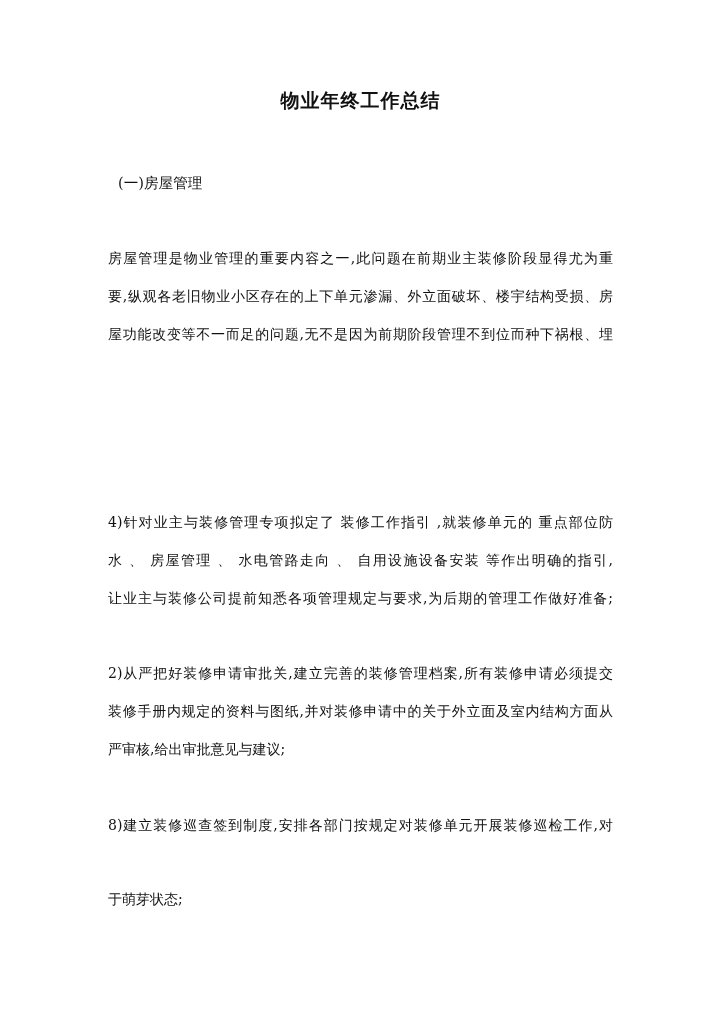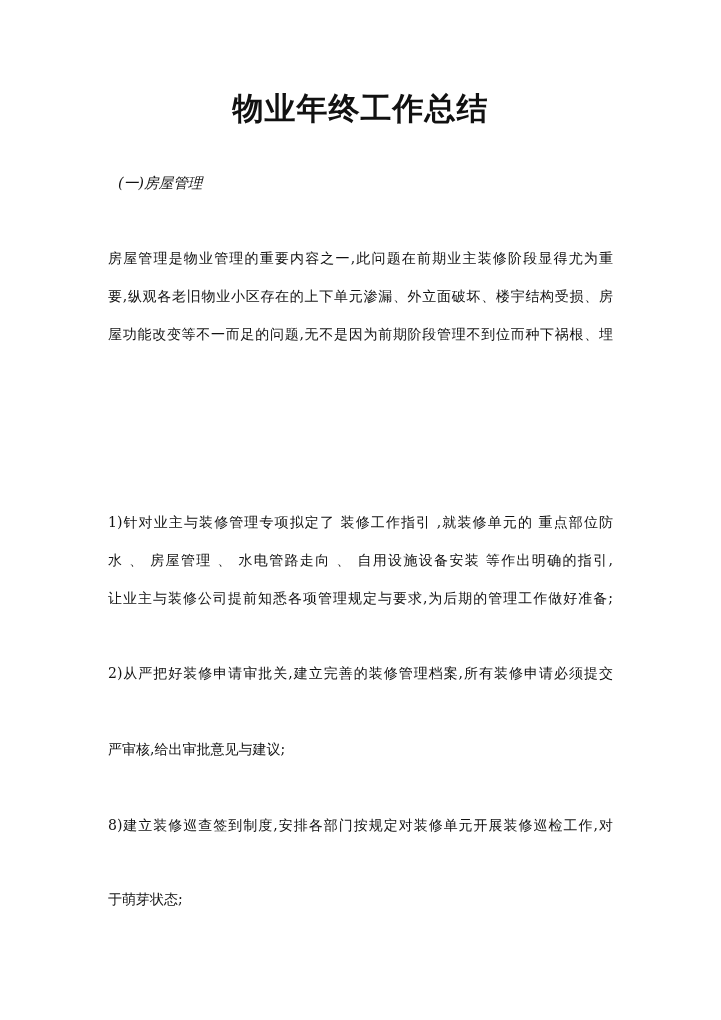--- a/index.html
+++ b/index.html
@@ -1,41 +1,42 @@
 <!DOCTYPE html>
 <html><head>
 <meta charset="utf-8">
 <style>
   html, body { margin: 0; padding: 0; background: #ffffff; }
   body { width: 721px; height: 1020px; position: relative; overflow: hidden;
          font-family: "DejaVu Serif", "Liberation Serif", serif; color: #111; }
   .page { position: absolute; left: 0; top: 0; width: 721px; height: 1020px; }
   .title { position: absolute; top: 88px; left: 0; width: 721px; text-align: center;
            font-family: "DejaVu Sans", "Liberation Sans", sans-serif;
-           font-size: 31px; font-weight: bold; letter-spacing: 1px; color: #111; }
+           font-size: 19px; font-weight: bold; letter-spacing: 1px; color: #111; }
   .line { position: absolute; left: 108px; width: 505px; font-size: 14px;
           line-height: 20px; white-space: nowrap; text-align: justify;
           text-align-last: justify; }
   .line.last { text-align-last: left; }
-  .heading { position: absolute; left: 118px; top: 173px; font-size: 14.6px; line-height: 20px; font-style: italic; }
+  .heading { position: absolute; left: 118px; top: 173px; font-size: 14.6px; line-height: 20px; }
 </style>
 </head>
 <body>
 
 <div class="page">
   <div class="title">物业年终工作总结</div>
   <div class="heading">(一)房屋管理</div>
 
   <div class="line" style="top:248px"> 房屋管理是物业管理的重要内容之一,此问题在前期业主装修阶段显得尤为重</div>
   <div class="line" style="top:286px">要,纵观各老旧物业小区存在的上下单元渗漏、外立面破坏、楼宇结构受损、房</div>
   <div class="line" style="top:324px">屋功能改变等不一而足的问题,无不是因为前期阶段管理不到位而种下祸根、埋</div>
 
 
-  <div class="line" style="top:512px"> 1)针对业主与装修管理专项拟定了  装修工作指引  ,就装修单元的  重点部位防</div>
+  <div class="line" style="top:512px"> 4)针对业主与装修管理专项拟定了  装修工作指引  ,就装修单元的  重点部位防</div>
   <div class="line" style="top:550px">水  、  房屋管理  、  水电管路走向  、  自用设施设备安装  等作出明确的指引,</div>
   <div class="line" style="top:588px">让业主与装修公司提前知悉各项管理规定与要求,为后期的管理工作做好准备;</div>
 
   <div class="line" style="top:663px"> 2)从严把好装修申请审批关,建立完善的装修管理档案,所有装修申请必须提交</div>
+  <div class="line" style="top:701px">装修手册内规定的资料与图纸,并对装修申请中的关于外立面及室内结构方面从</div>
   <div class="line last" style="top:739px">严审核,给出审批意见与建议;</div>
 
   <div class="line" style="top:815px"> 8)建立装修巡查签到制度,安排各部门按规定对装修单元开展装修巡检工作,对</div>
   <div class="line last" style="top:889px">于萌芽状态;</div>
 </div>
 
 </body></html>

